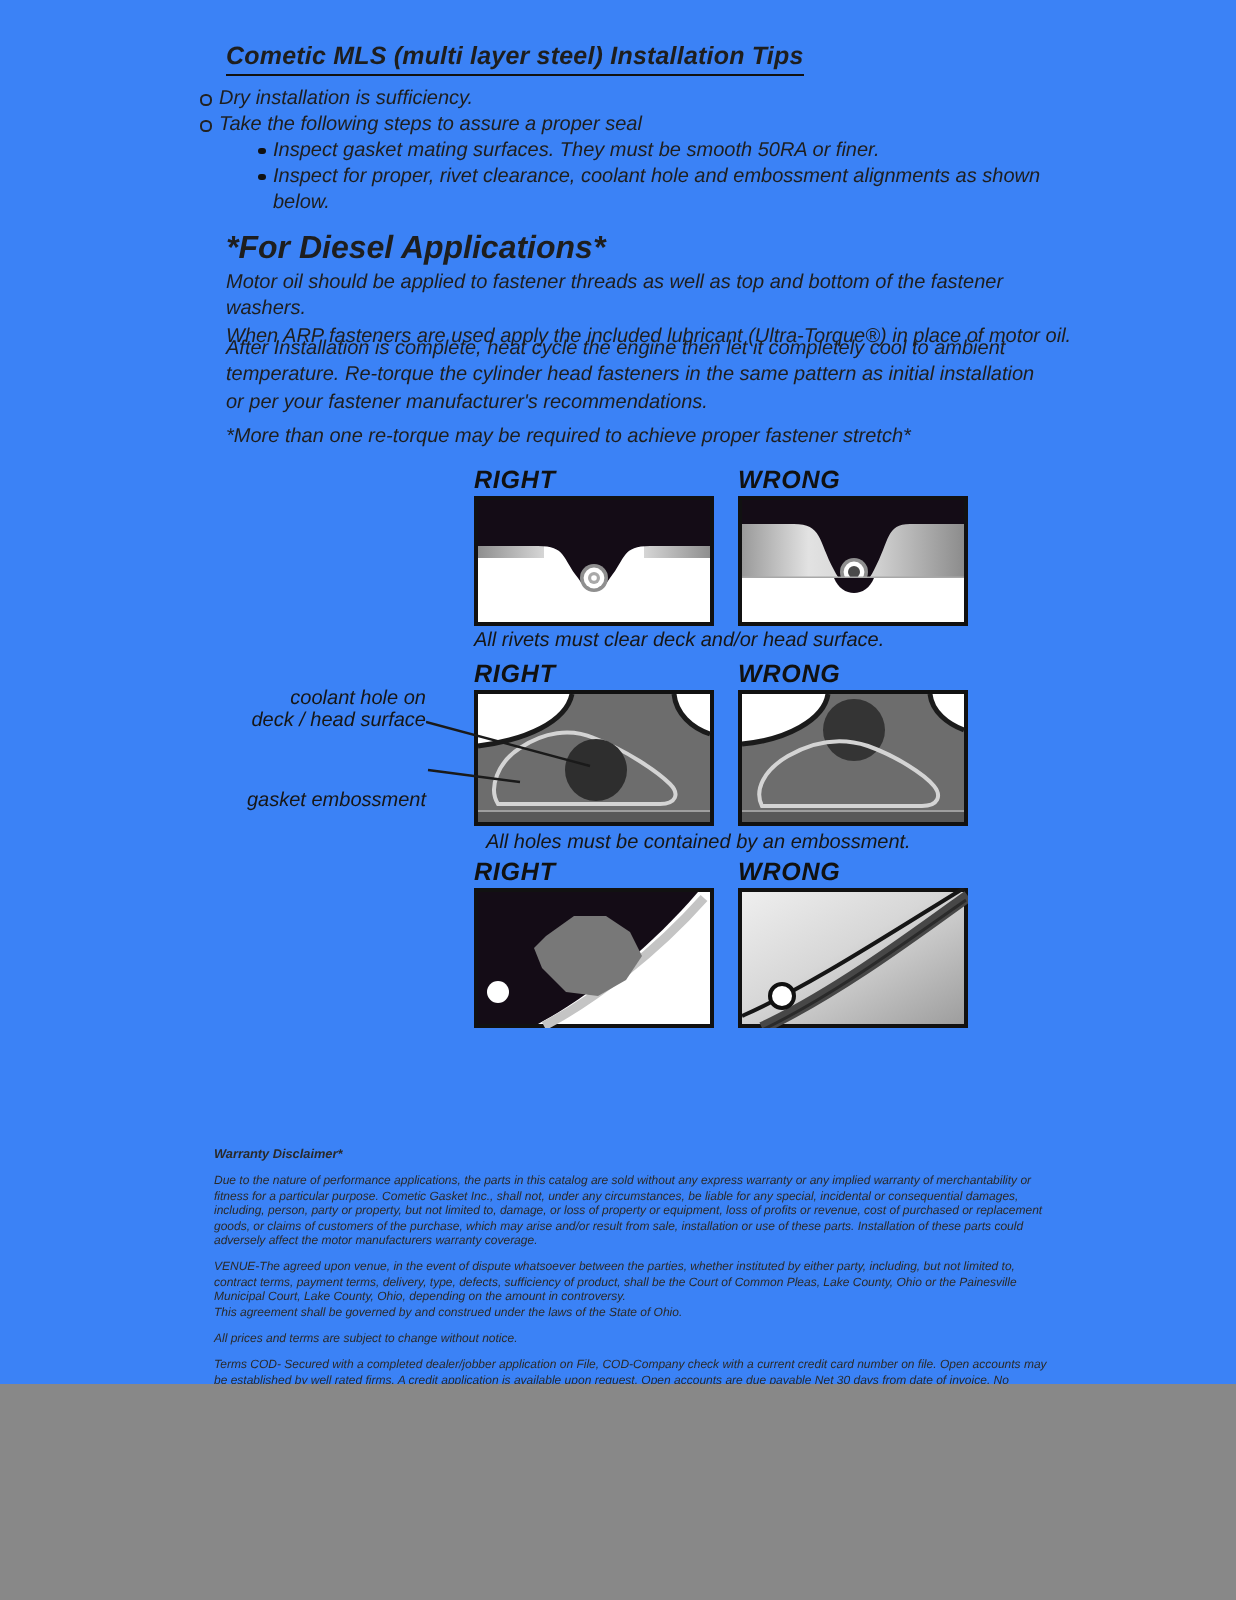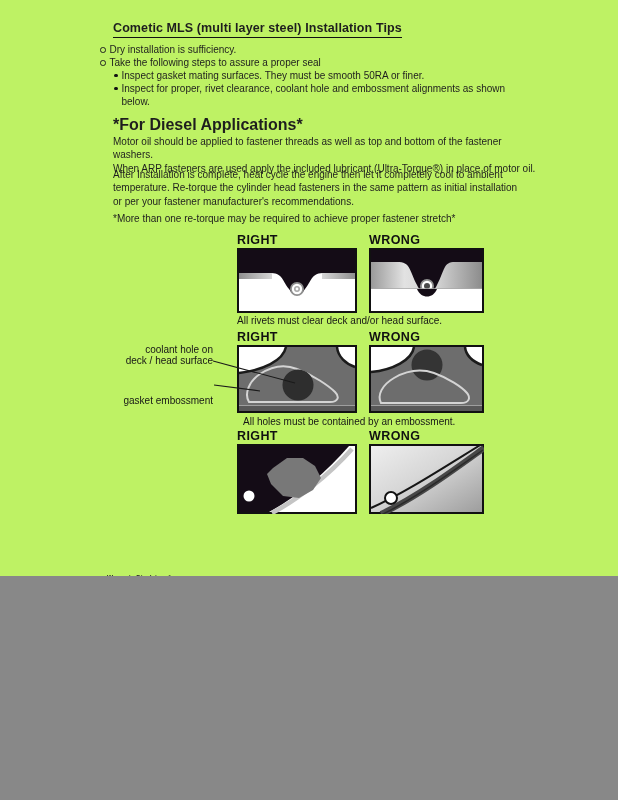--- a/index.html
+++ b/index.html
@@ -1,27 +1,27 @@
 <!DOCTYPE html>
 <html><head>
 <meta charset="utf-8">
 <style>
   html,body{margin:0;padding:0;background:#888;}
-  .page{position:relative;width:618px;height:576px;background:#bef264;overflow:hidden;
-        font-family:"Liberation Sans","DejaVu Sans",sans-serif;color:#1e1e1e;}
+  .page{position:relative;width:618px;height:692px;background:#3b82f6;overflow:hidden;
+        font-family:"Liberation Sans","DejaVu Sans",sans-serif;color:#1e1e1e;font-style:italic;}
   .abs{position:absolute;}
   .title{left:113px;top:21px;font-size:12.5px;font-weight:bold;letter-spacing:.1px;
          border-bottom:1.5px solid #111;padding-bottom:2px;white-space:nowrap;}
   .tips{left:100px;top:43px;width:430px;font-size:10px;line-height:13px;}
   .tiprow{display:flex;align-items:flex-start;}
   .o-bullet{flex:0 0 auto;width:3.5px;height:3.5px;border:1px solid #222;border-radius:50%;
             margin:4px 4px 0 0;}
   .f-bullet{flex:0 0 auto;width:3.5px;height:3.5px;background:#111;border-radius:50%;
             margin:4.5px 4px 0 0;}
-  .sub{margin-left:14px;}
+  .sub{margin-left:29px;}
   .h2{left:113px;top:116px;font-size:16px;font-weight:bold;}
   .para{left:113px;width:424px;font-size:10px;line-height:13.4px;white-space:pre-line;}
   .dg-label{font-size:12.5px;font-weight:600;letter-spacing:.4px;text-align:left;color:#111;}
   .caption{font-size:10px;line-height:12px;white-space:pre-line;color:#161616;}
   .annot{font-size:10px;line-height:11px;text-align:right;white-space:pre-line;color:#161616;}
   .legal{left:107px;top:574px;width:418px;font-size:6px;line-height:7.4px;color:#2a2a2a;}
   .legal p{margin:0 0 6px 0;white-space:pre-line;}
   .legal .lh{font-weight:bold;font-size:6.4px;margin-bottom:7px;}
   .footer{left:381px;top:761px;font-size:13px;color:#2b2b2b;letter-spacing:.2px;}
   svg{display:block;}

